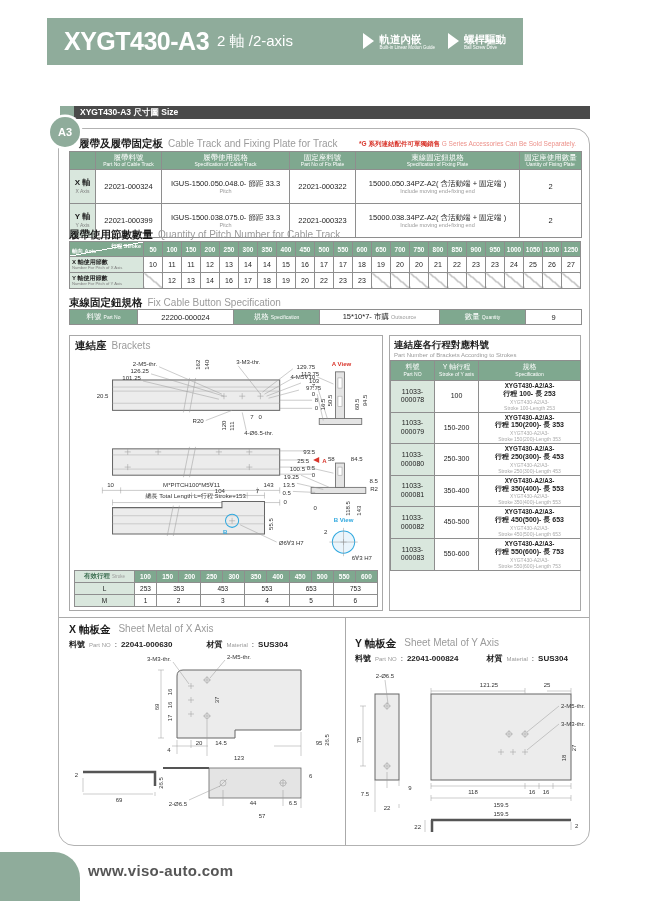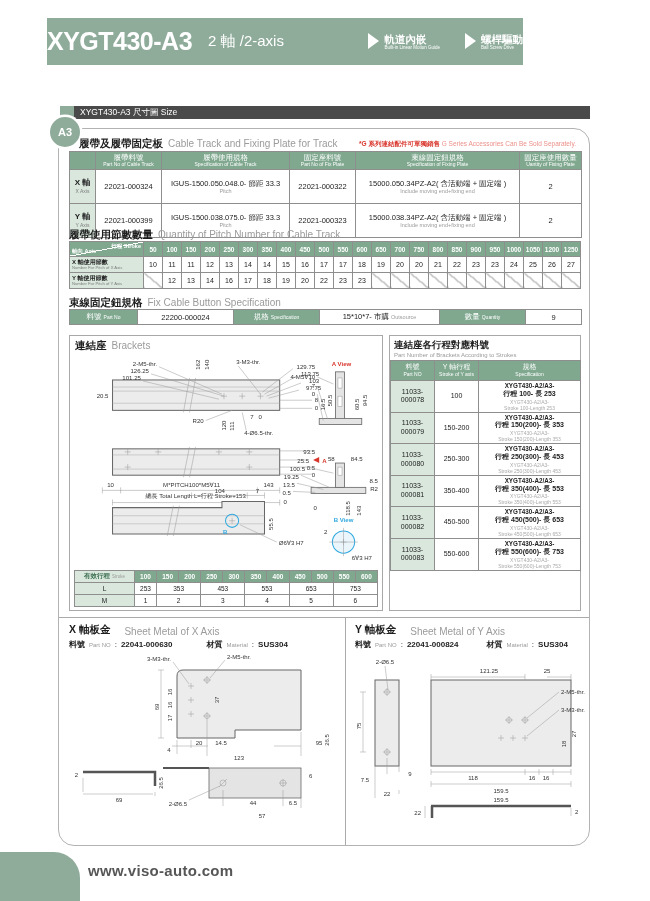--- a/index.html
+++ b/index.html
@@ -1,29 +1,29 @@
 <!DOCTYPE html>
 <html><head>
 <meta charset="utf-8">
 <style>
   *{box-sizing:border-box;margin:0;padding:0}
   body{width:650px;height:901px;position:relative;background:#fff;font-family:"Liberation Sans",sans-serif;color:#222;overflow:hidden}
 
   
-  .band{position:absolute;left:47px;top:18px;width:476px;height:47px;background:#8fac9b;display:flex;align-items:center;padding:0 0;color:#fff}
+  .band{position:absolute;left:47px;top:18px;width:476px;height:47px;background:#8fac9b;display:flex;align-items:center;padding:0 17px;color:#fff}
   .band-title{font-size:25px;font-weight:bold;letter-spacing:-.5px}
-  .band-sub{font-size:15px;margin-left:16px;white-space:nowrap}
-  .badges{margin-left:auto;display:flex;gap:25px;align-items:center}
+  .band-sub{font-size:15px;margin-left:8px;white-space:nowrap}
+  .badges{margin-left:auto;display:flex;gap:13px;align-items:center}
   .badge{display:flex;align-items:center;gap:5px}
   .tri{width:0;height:0;border-left:11px solid #fff;border-top:8px solid transparent;border-bottom:8px solid transparent}
   .bz{font-size:10.5px;font-weight:bold;line-height:1.15}
   .be{font-size:4.5px;line-height:1.2}
 
   
-  .size-bar{position:absolute;left:60px;top:106px;width:530px;height:13px;background:#4a4a4a;color:#fff;font-size:8.5px;font-weight:normal;display:flex;align-items:center}
+  .size-bar{position:absolute;left:60px;top:106px;width:530px;height:13px;background:#4a4a4a;color:#fff;font-size:8.5px;font-weight:bold;display:flex;align-items:center}
   .size-sq{width:14px;height:13px;background:#8fac9b;margin-right:6px;flex:none}
 
   
   .container{position:absolute;left:58px;top:128px;width:532px;height:718px;border:1.5px solid #b2b2b2;border-radius:16px}
   .a3{position:absolute;left:-9px;top:-12px;width:30px;height:30px;border-radius:50%;background:#8fac9b;color:#fff;font-weight:bold;font-size:11px;display:flex;align-items:center;justify-content:center;box-shadow:0 0 0 2.5px #fff}
 
   .sech{position:absolute;display:flex;align-items:baseline;gap:5px;white-space:nowrap}
   .sz{font-size:10.5px;font-weight:bold;color:#1d1d1d}
   .se{font-size:10px;color:#9b9b9b}
   .note{position:absolute;right:13px;top:11px;font-size:6.5px;color:#d9352b;white-space:nowrap}
@@ -76,22 +76,22 @@
   .t-stroke{position:absolute;left:4px;top:234px;width:304px}
   .t-stroke th,.t-stroke td{font-size:6.5px;height:12px}
   .st-lab{font-size:6.5px;font-weight:bold;color:#3c6e51}
   .st-lab .se2{font-size:4.5px;color:#9b9b9b;font-weight:normal}
 
   .div-h{position:absolute;left:0;right:0;top:488px;border-top:1px solid #aaa}
   .div-v{position:absolute;left:286px;top:488px;bottom:0;border-left:1px solid #aaa}
 
   .sheet{position:absolute}
   .xs{left:10px;top:494px;width:272px}
-  .ys{left:296px;top:494px;width:232px}
-  .sheet-h{display:flex;align-items:flex-end;gap:14px}
+  .ys{left:296px;top:508px;width:232px}
+  .sheet-h{display:flex;align-items:flex-start;gap:8px}
   .partline{font-size:8px;margin-top:2px;display:flex;gap:4px;align-items:baseline}
   .pl-b{font-weight:bold}
   .pl-g{color:#9b9b9b;font-size:6px}
 
   svg{display:block}
   svg text{font-family:"Liberation Sans",sans-serif;font-size:6px;fill:#333}
   .thin{stroke:#999;stroke-width:.5;fill:none}
   .edge{stroke:#666;stroke-width:1;fill:#ececec}
   .edge2{stroke:#666;stroke-width:.8;fill:#e4e4e4}
   .inner{stroke:#aaa;stroke-width:.5;fill:none}

